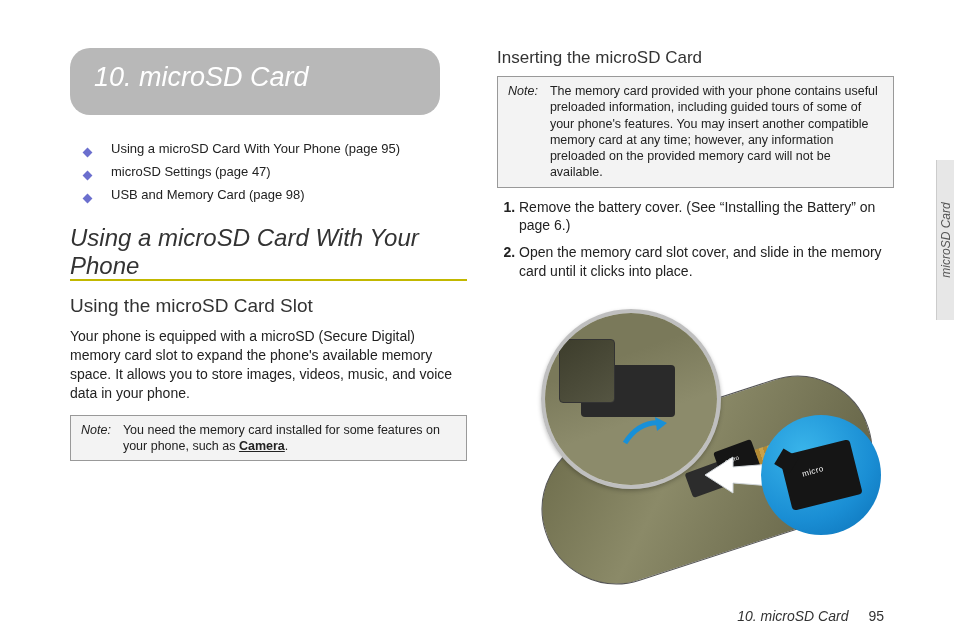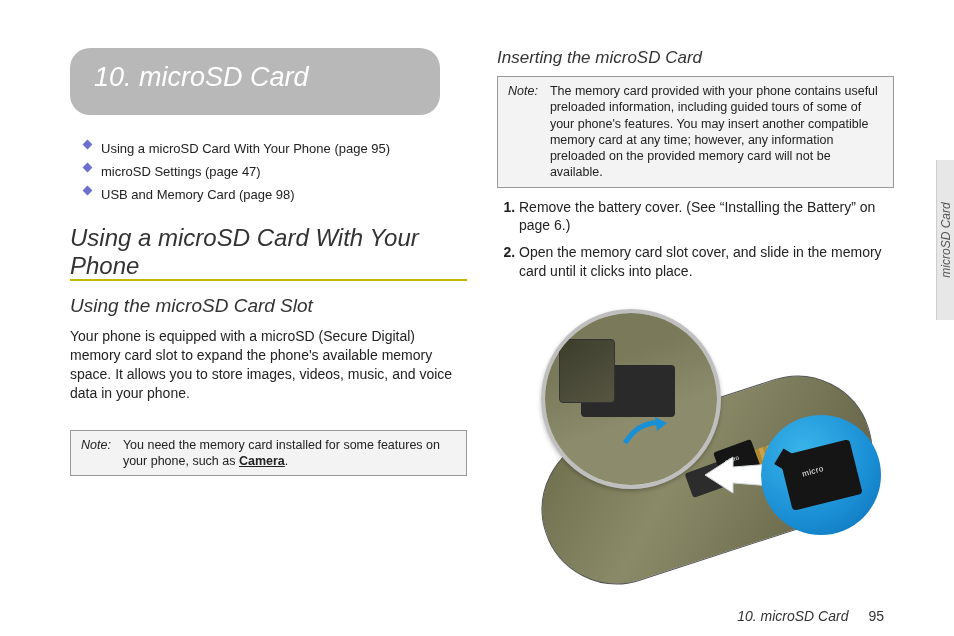--- a/index.html
+++ b/index.html
@@ -37,22 +37,22 @@
   }
 
   .toc {
     list-style: none;
     margin: 0 0 22px 14px;
     font-size: 13px;
   }
   .toc li {
     margin: 8px 0;
     display: flex;
-    align-items: flex-start;
-    gap: 10px;
+    align-items: flex-end;
+    gap: 20px;
   }
   .diamond {
     width: 7px; height: 7px;
     background: #6b6fce;
     transform: rotate(45deg);
     flex-shrink: 0;
   }
 
   .section-h2 {
     font-style: italic;
@@ -62,30 +62,29 @@
     line-height: 1.15;
     margin-bottom: 0;
   }
   .underline {
     height: 2px;
     background: #c2b800;
     margin-bottom: 14px;
     width: 100%;
   }
   .section-h3 {
-    font-style: italic;
     font-weight: normal;
     font-size: 19px;
     color: #333;
     margin-bottom: 10px;
   }
   .body-text {
     font-size: 14px;
     line-height: 1.35;
-    margin-bottom: 27px;
+    margin-bottom: 12px;
   }
 
   .note-box {
     border: 1px solid #999;
     background: #f3f3f3;
     font-size: 12.5px;
     padding: 6px 10px;
     display: flex;
     gap: 12px;
     line-height: 1.3;

